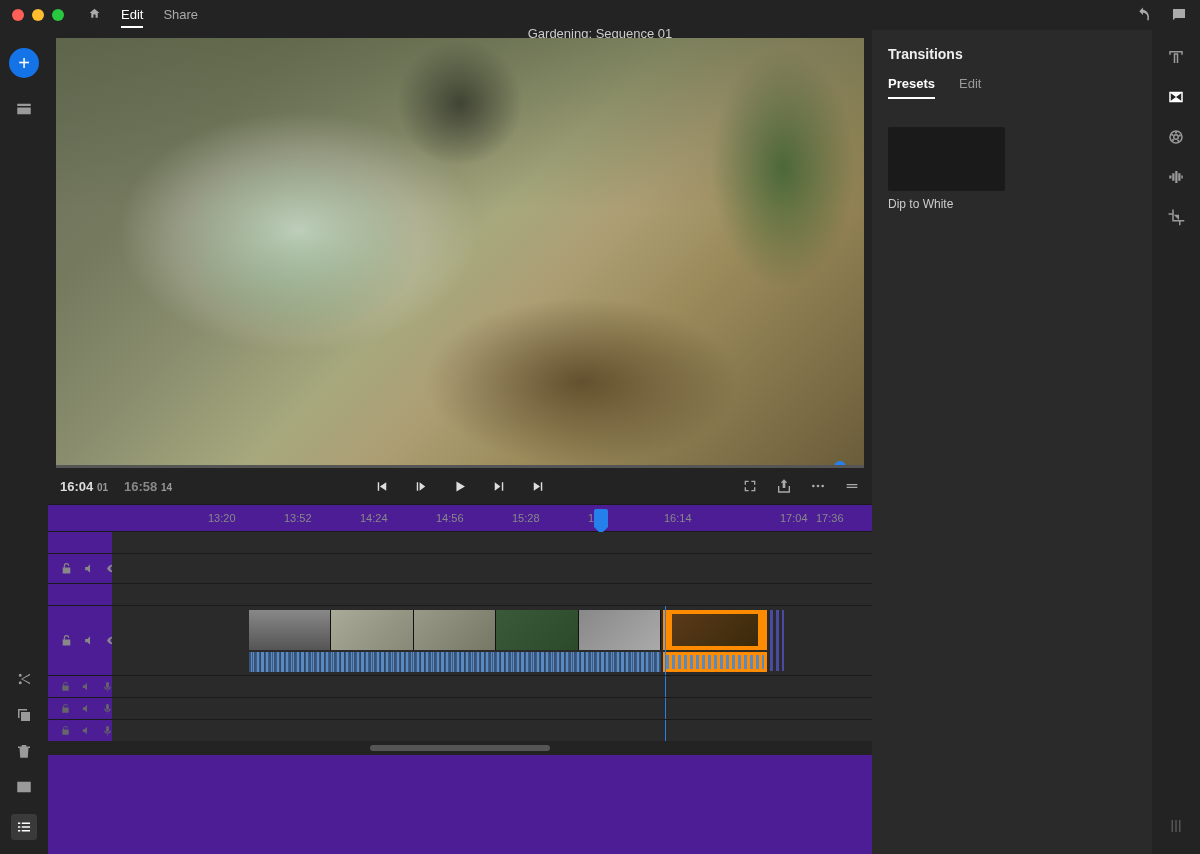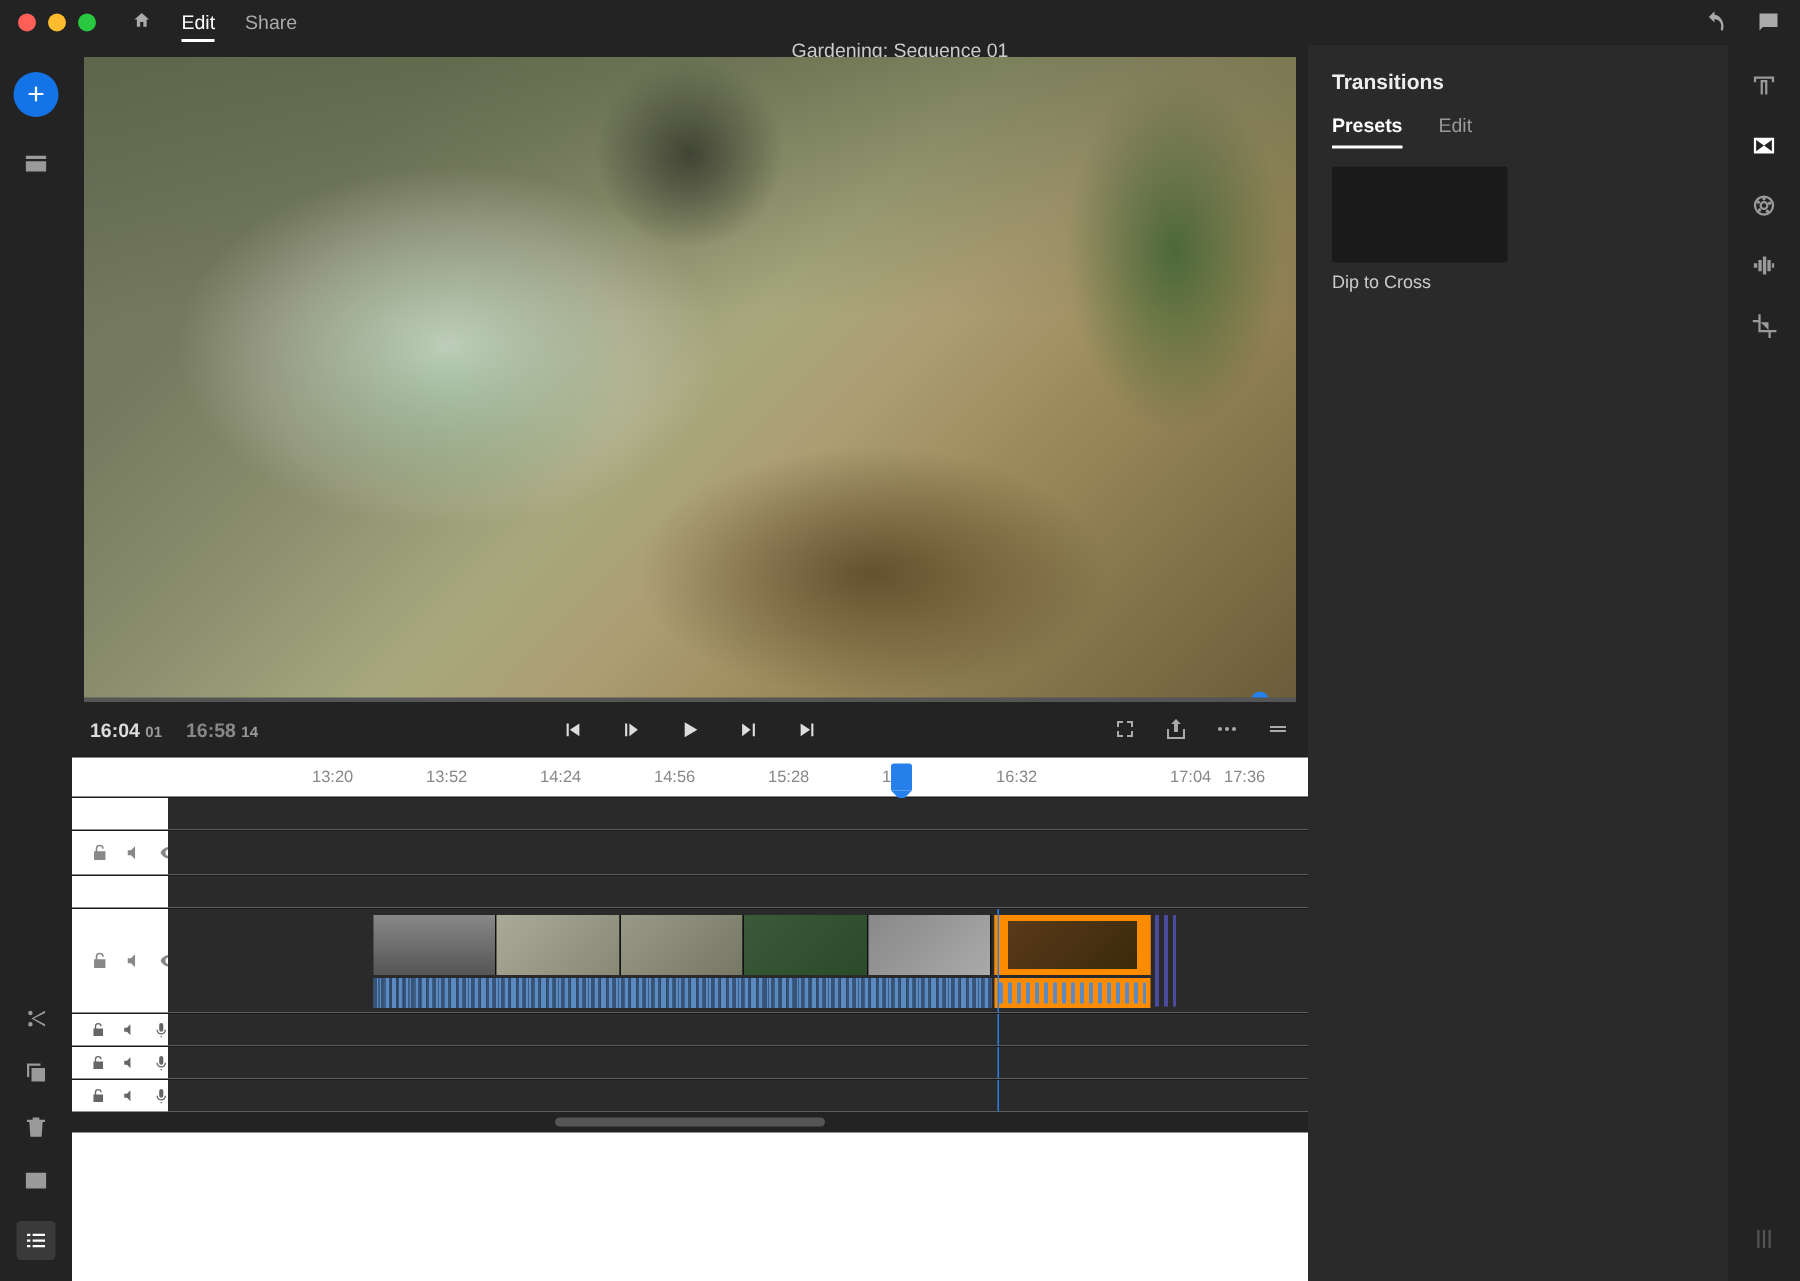--- a/index.html
+++ b/index.html
@@ -31,21 +31,21 @@
   mix-blend-mode: normal;}
 .preview::after{content:"";position:absolute;left:0;right:0;bottom:0;height:3px;background:#555;}
 .playhead-dot{position:absolute;bottom:-5px;right:18px;width:12px;height:12px;border-radius:50%;background:#2680eb;}
 .controls { display:flex; align-items:center; padding: 10px 12px; gap:10px; color:#ddd; font-size:13px;}
 .tc { font-weight:600; }
 .tc .frames { font-size:10px; color:#999;}
 .tc2 { color:#888; margin-left:6px;}
 .play-controls{display:flex;gap:22px;font-size:17px;color:#ddd;position:absolute;left:50%;transform:translateX(-50%);}
 .controls-right{margin-left:auto;display:flex;gap:18px;color:#aaa;font-size:16px;}
 .controls{position:relative;}
-.timeline { flex:1; background:#ffffff; border-top:1px solid #1a1a1a; display:flex; flex-direction:column;}
+.timeline { flex:1; background:#4c1d95; border-top:1px solid #1a1a1a; display:flex; flex-direction:column;}
 .ruler{height:26px;display:flex;align-items:center;padding:0 0 0 64px;font-size:11px;color:#888;position:relative;}
 .ruler span{position:absolute;}
 .ruler .ph{position:absolute;top:4px;width:14px;height:18px;background:#2680eb;border-radius:2px 2px 0 0;}
 .ruler .ph::after{content:"";position:absolute;top:100%;left:50%;transform:translateX(-50%);border:7px solid transparent;border-top-color:#2680eb;}
 .track{border-top:1px solid #1a1a1a;display:flex;align-items:stretch;}
 .track-head{width:64px;display:flex;align-items:center;gap:10px;padding-left:12px;color:#888;font-size:13px;}
 .track-body{flex:1;position:relative;background:#2a2a2a;}
 .track.empty{height:22px;}
 .track.v1{height:30px;}
 .track.v2{height:70px;}
@@ -65,21 +65,21 @@
 .wave-orange::before{content:"";position:absolute;inset:3px;background:repeating-linear-gradient(90deg,#5a8ac0 0 3px,#ff8c00 3px 6px);}
 .track.a{height:22px;}
 .track.a .track-head{gap:10px;color:#666;}
 .playhead-line{position:absolute;top:0;bottom:0;width:1px;background:#2680eb;z-index:5;}
 .tl-scrollbar{height:14px;background:#232323;display:flex;align-items:center;padding:0 64px;}
 .tl-scrollbar .bar{height:6px;width:180px;background:#555;border-radius:3px;margin:0 auto;}
 .right-rail{width:48px;background:#232323;display:flex;flex-direction:column;align-items:center;padding-top:18px;gap:22px;color:#9a9a9a;font-size:18px;}
 .right-bottom{margin-top:auto;padding-bottom:14px;color:#555;}
 .panel{width:280px;background:#2a2a2a;padding:16px;display:flex;flex-direction:column;}
 .panel h3{font-size:14px;font-weight:600;color:#eee;margin-bottom:14px;}
-.panel-tabs{display:flex;gap:24px;font-size:13px;margin-bottom:12px;}
+.panel-tabs{display:flex;gap:24px;font-size:13px;margin-bottom:28px;}
 .panel-tabs .tab{color:#999;cursor:pointer;padding-bottom:6px;}
 .panel-tabs .tab.active{color:#fff;border-bottom:2px solid #fff;font-weight:600;}
 .grid{display:grid;grid-template-columns:1fr 1fr;gap:10px 14px;}
 .preset{display:flex;flex-direction:column;gap:6px;}
 .preset .swatch{height:64px;background:#1a1a1a;border-radius:2px;display:flex;align-items:center;justify-content:center;color:#888;font-size:22px;}
 .preset.selected .swatch{outline:2px solid #2680eb;}
 .preset .label{font-size:12px;color:#ccc;}
 .sw-dissolve{background:linear-gradient(100deg,#6a7aa0 0%,#8a9ac0 40%,#c8b890 60%,#a89868 100%);}
 .sw-black{background:linear-gradient(100deg,#4a5a70 0%,#6a7a90 50%,#1a1a1a 100%);}
 .sw-white{background:linear-gradient(100deg,#b0b8c8 0%,#e8e8e8 50%,#fefefe 100%);}
@@ -219,21 +219,21 @@
     </div>
 
     <div class="timeline">
       <div class="ruler">
         <span style="left:160px">13:20</span>
         <span style="left:236px">13:52</span>
         <span style="left:312px">14:24</span>
         <span style="left:388px">14:56</span>
         <span style="left:464px">15:28</span>
         <span style="left:540px">16:</span>
-        <span style="left:616px">16:32</span>
+        <span style="left:616px">16:14</span>
         <span style="left:732px">17:04</span>
         <span style="left:768px">17:36</span>
         <div class="ph" style="left:546px"></div>
       </div>
       <div class="track empty">
           <div class="track-head"></div>
           <div class="track-body"></div>
         </div>
       <div class="track v1">
         <div class="track-head">
@@ -368,21 +368,21 @@
 
   <div class="panel">
     <h3>Transitions</h3>
     <div class="panel-tabs">
       <span class="tab active">Presets</span>
       <span class="tab">Edit</span>
     </div>
     <div class="grid">
       <div class="preset">
         <div class="swatch sw-white"></div>
-        <span class="label">Dip to Cross</span>
+        <span class="label">Dip to White</span>
       </div>
     </div>
   </div>
 
   <div class="right-rail">
     <span class="ico">
         <svg viewBox="0 0 24 24">
           <path d="M3 4h18v5h-2V6H5v3H3zm6 3h6v13h-2V9h-2v11H9z"></path>
         </svg>
       </span>

